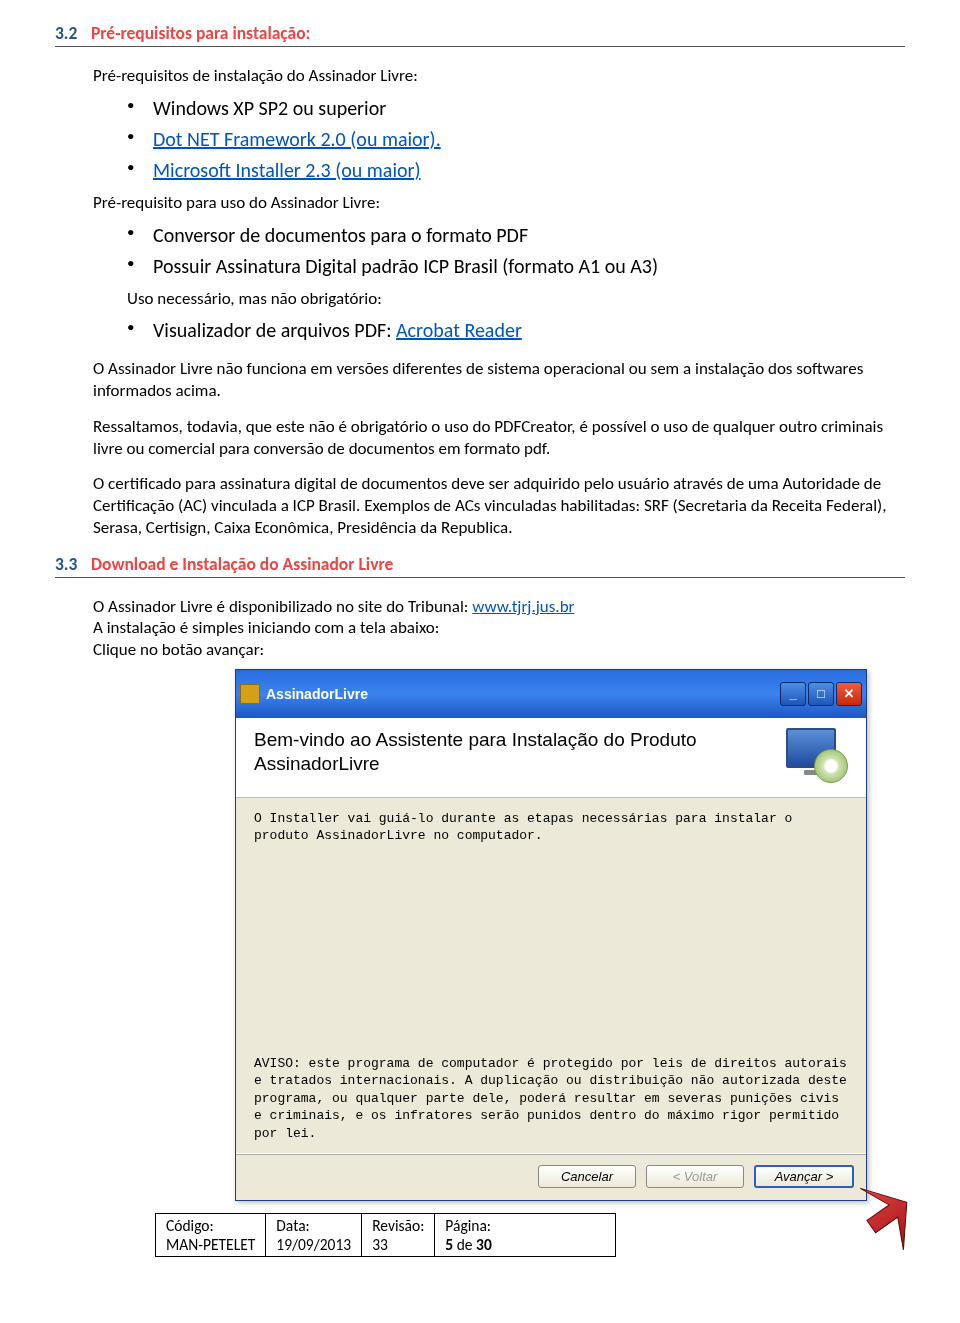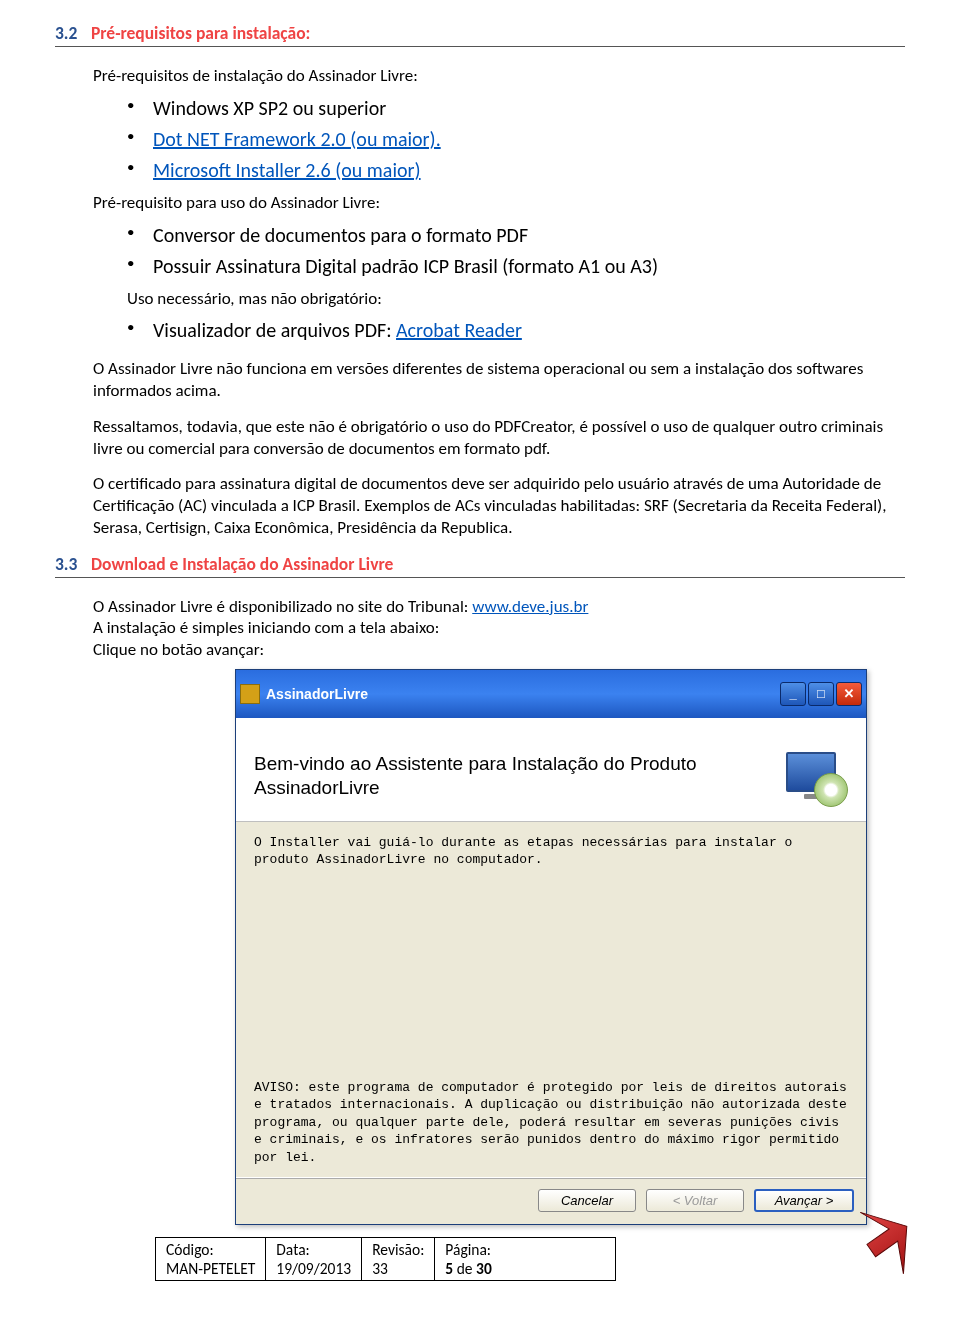--- a/index.html
+++ b/index.html
@@ -94,21 +94,21 @@
     border: 1px solid #0a2a6a;
   }
   .winbtn.min, .winbtn.max {
     background: linear-gradient(to bottom,#4e8fe7,#1e56b8);
   }
   .winbtn.close {
     background: linear-gradient(to bottom,#f45b3a,#c42a0a);
   }
   .banner {
     background: #fff;
-    padding: 34px 18px 14px 18px;
+    padding: 10px 18px 14px 18px;
     display: flex;
     align-items: flex-start;
     border-bottom: 1px solid #bfbfbf;
   }
   .banner-title {
     font-family: Arial, sans-serif;
     font-size: 19px;
     line-height: 1.25;
     flex: 1;
   }
@@ -196,21 +196,21 @@
   <div class="heading-row">
     <span class="heading-num">3.2</span>
     <span class="heading-text">Pré-requisitos para instalação:</span>
   </div>
 
   <div class="body-text indent-1">Pré-requisitos de instalação do Assinador Livre:</div>
 
   <ul class="bullets">
     <li><span>Windows XP SP2 ou superior</span></li>
     <li><a class="link">Dot NET Framework 2.0 (ou maior).</a></li>
-    <li><a class="link">Microsoft Installer 2.6 (ou maior)</a></li>
+    <li><a class="link">Microsoft Installer 2.3 (ou maior)</a></li>
   </ul>
 
   <div class="body-text indent-1">Pré-requisito para uso do Assinador Livre:</div>
 
   <ul class="bullets">
     <li><span>Conversor de documentos para o formato PDF</span></li>
     <li><span>Possuir Assinatura Digital padrão ICP Brasil (formato A1 ou A3)</span></li>
   </ul>
 
   <div class="body-text indent-1" style="margin-left:72px">Uso necessário, mas não obrigatório:</div>
@@ -224,21 +224,21 @@
   <div class="body-text para">O Assinador Livre não funciona em versões diferentes de sistema operacional ou sem a instalação dos softwares informados acima.</div>
   <div class="body-text para">Ressaltamos, todavia, que este não é obrigatório o uso do PDFCreator, é possível o uso de qualquer outro criminais livre ou comercial para conversão de documentos em formato pdf.</div>
   <div class="body-text para">O certificado para assinatura digital de documentos deve ser adquirido pelo usuário através de uma Autoridade de Certificação (AC) vinculada a ICP Brasil. Exemplos de ACs vinculadas habilitadas: SRF (Secretaria da Receita Federal), Serasa, Certisign, Caixa Econômica, Presidência da Republica.</div>
 
   <div class="heading-row" style="margin-top:6px">
     <span class="heading-num">3.3</span>
     <span class="heading-text">Download e Instalação do Assinador Livre</span>
   </div>
 
   <div class="body-text indent-1">
-    <span>O Assinador Livre é disponibilizado no site do Tribunal: </span><a class="link">www.deve.jus.br</a>
+    <span>O Assinador Livre é disponibilizado no site do Tribunal: </span><a class="link">www.tjrj.jus.br</a>
   </div>
   <div class="body-text indent-1">A instalação é simples iniciando com a tela abaixo:</div>
   <div class="body-text indent-1">Clique no botão avançar:</div>
 
   <div class="installer-window">
     <div class="titlebar">
       <span class="installer-icon"></span>
       <span class="title-text">AssinadorLivre</span>
       <div class="winbtn min">_</div>
       <div class="winbtn max">□</div>

